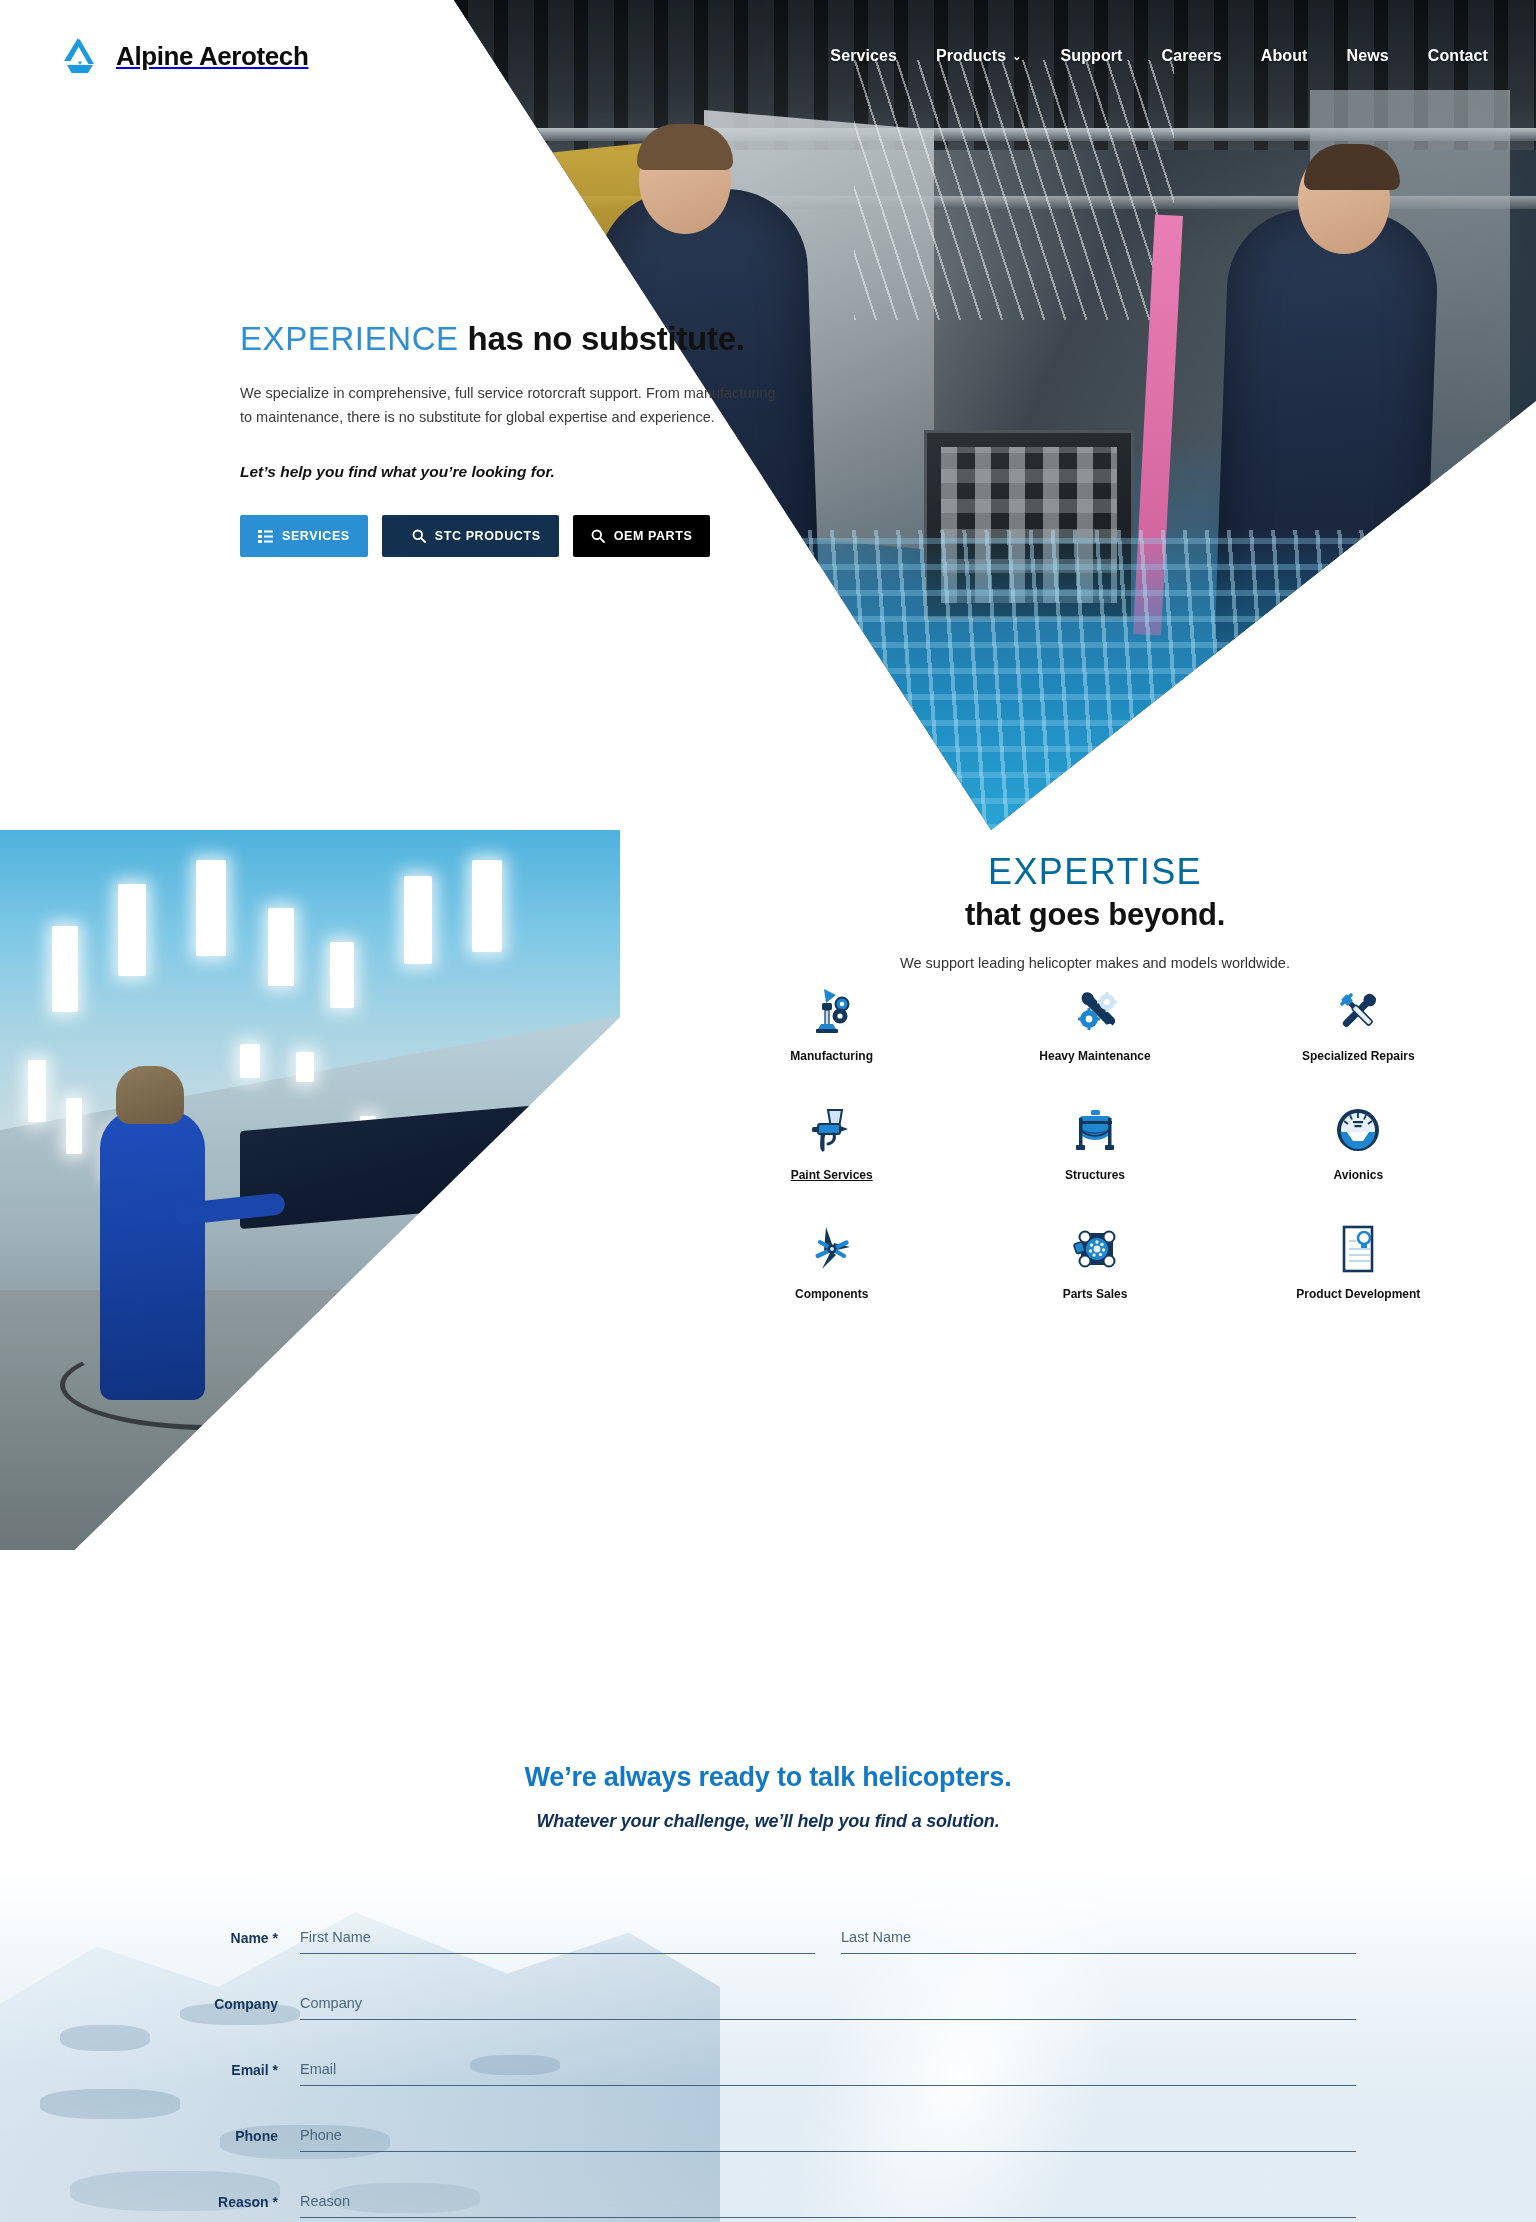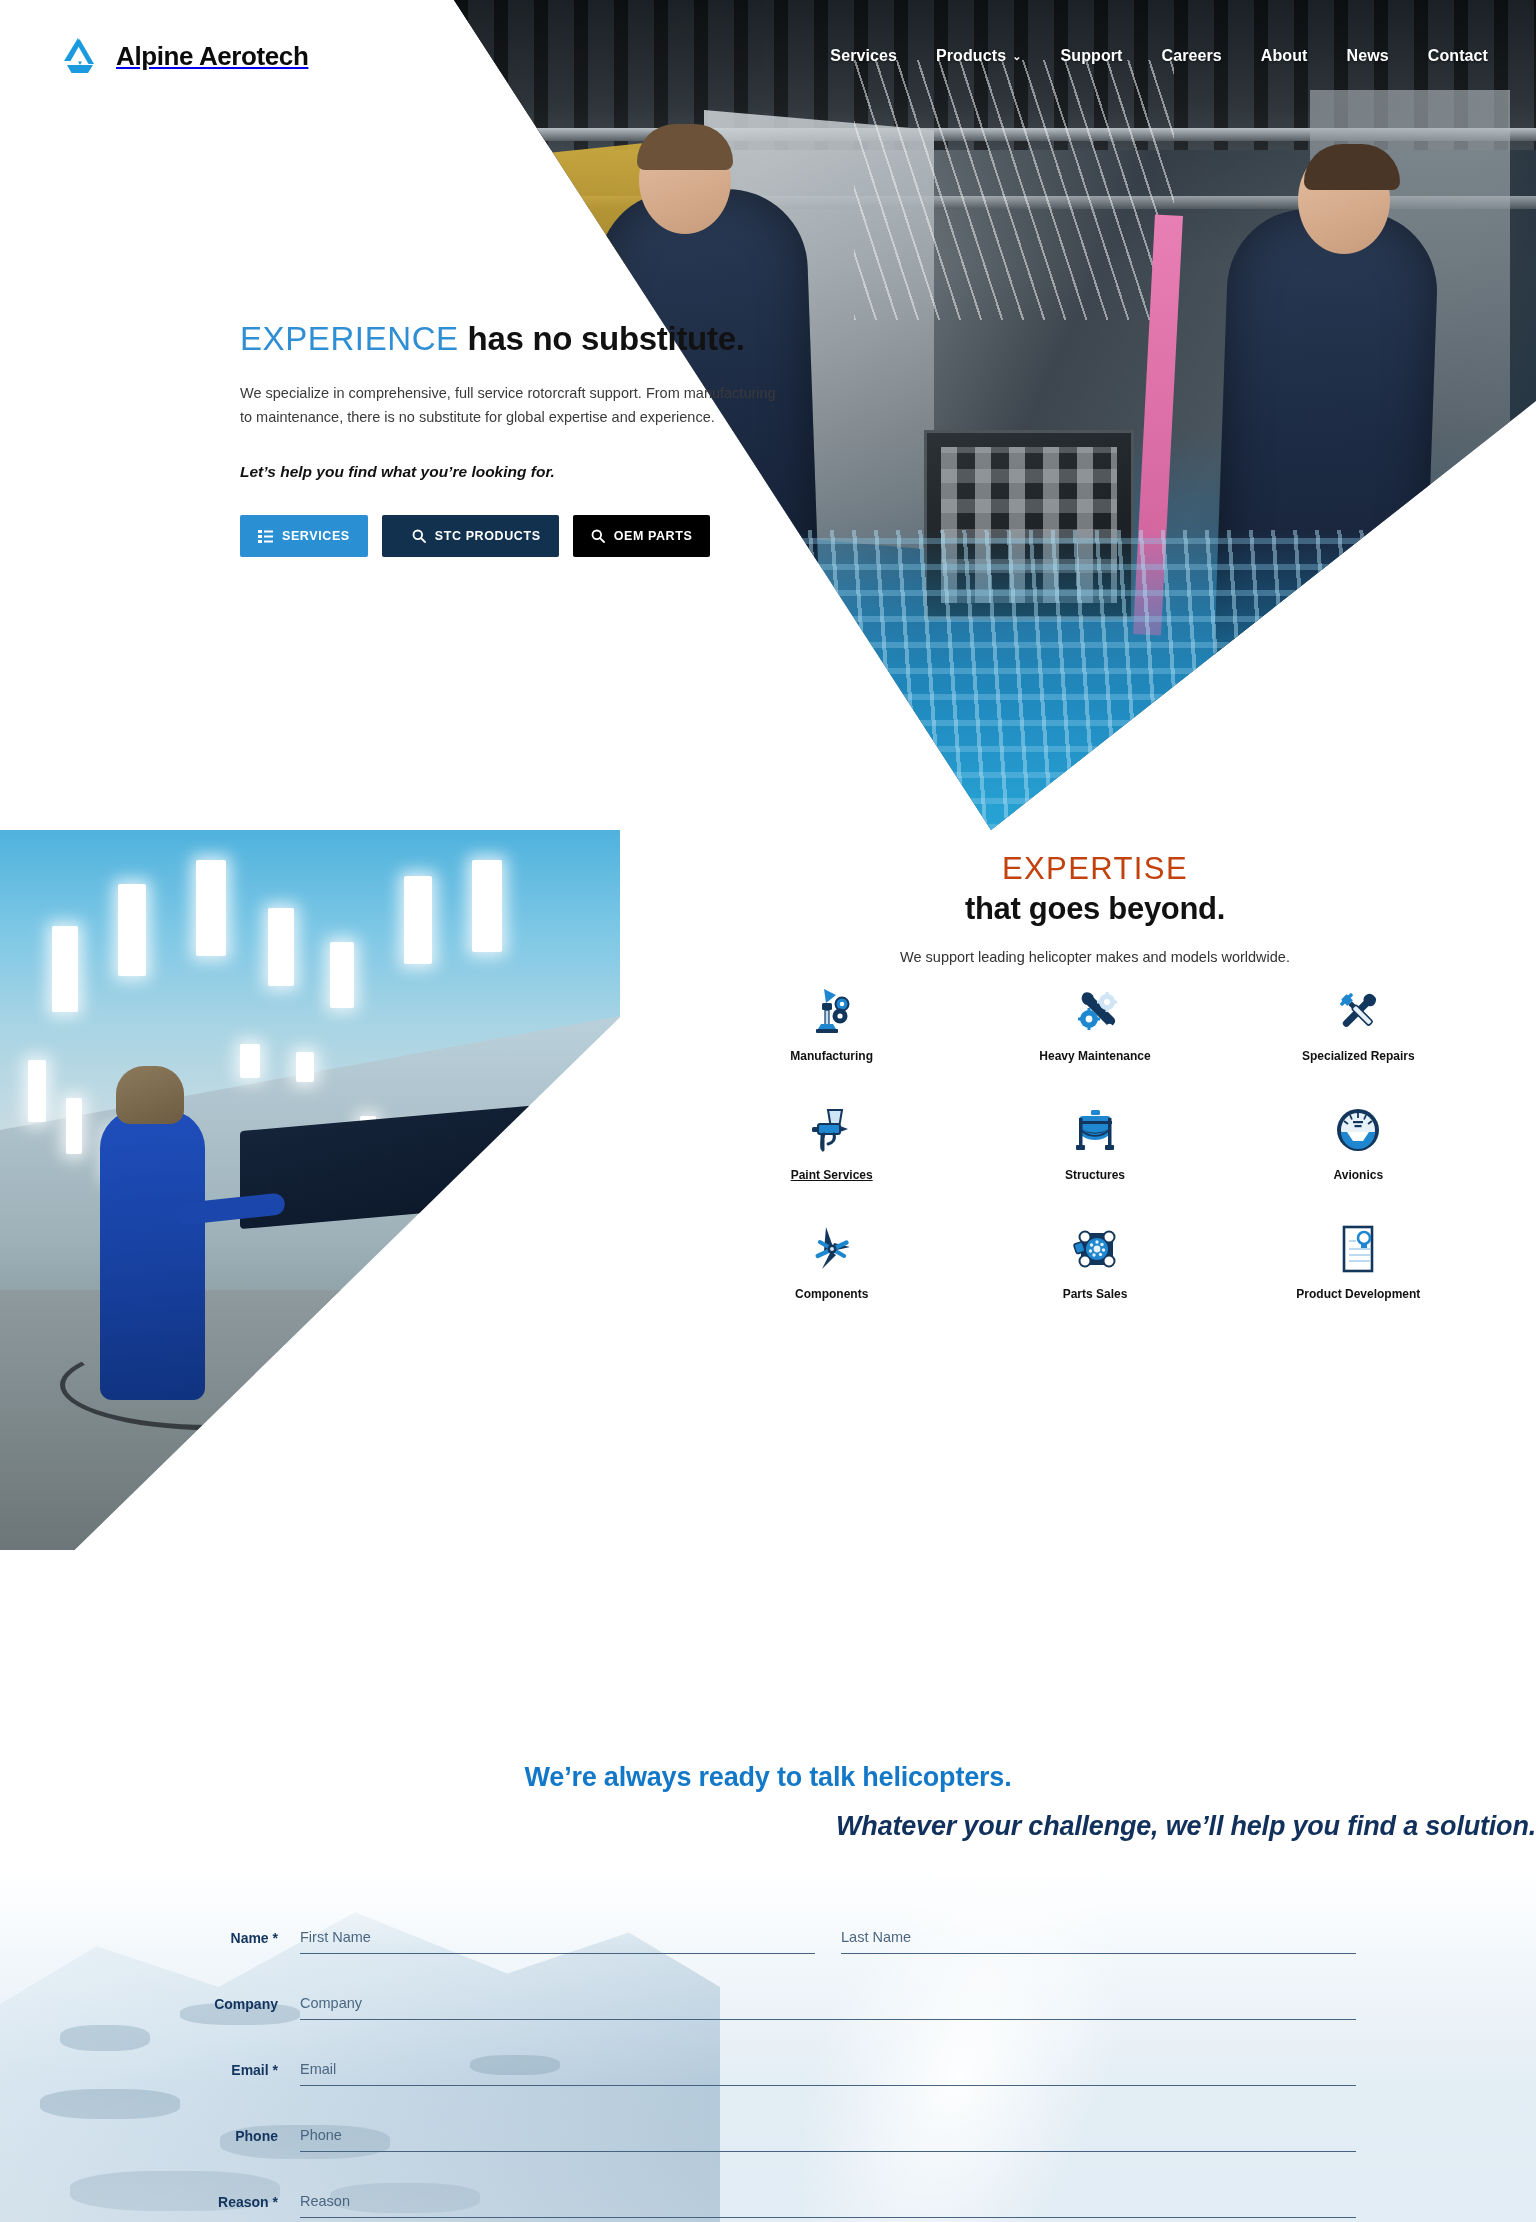--- a/index.html
+++ b/index.html
@@ -195,37 +195,37 @@
     border: 5px solid #2b2f33; border-radius: 50%; border-top-color: transparent;
     opacity: .85;
   }
   .pp-part {
     position: absolute; left: 240px; top: 288px; width: 300px; height: 98px;
     background: linear-gradient(170deg,#15243a,#0c1729);
     transform: skewY(-5deg); border-radius: 4px;
   }
 
   .exp-head { position: absolute; left: 700px; top: 20px; width: 790px; text-align: center; }
-  .exp-eyebrow { font-size: 31px; font-weight: 300; color: #c2410c; letter-spacing: 1.4px; line-height: 1.2; }
+  .exp-eyebrow { font-size: 36px; font-weight: 300; color: #0369a1; letter-spacing: 1.4px; line-height: 1.2; }
   .exp-title { font-size: 31px; font-weight: 700; color: #111; letter-spacing: -0.3px; margin-top: 4px; }
   .exp-sub { margin-top: 22px; font-size: 14.5px; color: #333; }
 
   .exp-grid {
     position: absolute; left: 700px; top: 150px; width: 790px;
     display: grid; grid-template-columns: repeat(3, 1fr); row-gap: 36px;
   }
   .exp-cell { display: flex; flex-direction: column; align-items: center; cursor: pointer; }
   .exp-icon { width: 62px; height: 62px; display: flex; align-items: center; justify-content: center; }
   .exp-label { margin-top: 7px; font-size: 12px; font-weight: 700; color: #111; text-align: center; }
   .exp-cell.active .exp-label { text-decoration: underline; }
 
   
   .cta { position: absolute; top: 1690px; left: 0; width: 1536px; height: 532px; background: #fff; }
   .cta-h1 { text-align: center; font-size: 27px; font-weight: 700; color: #1478c8; letter-spacing: -0.2px; padding-top: 72px; }
-  .cta-h2 { text-align: right; font-size: 27px; font-weight: 700; font-style: italic; color: #11315c; margin-top: 18px; letter-spacing: -0.2px; }
+  .cta-h2 { text-align: center; font-size: 18px; font-weight: 700; font-style: italic; color: #11315c; margin-top: 18px; letter-spacing: -0.2px; }
 
   .mountains {
     position: absolute; top: 185px; left: 0; width: 1536px; height: 347px;
     overflow: hidden;
     background: linear-gradient(180deg,#f6fafd 0%, #eaf2f8 35%, #dce9f2 70%, #d3e3ef 100%);
   }
   .mt-ridge {
     position: absolute; left: -40px; top: 10px; width: 760px; height: 340px;
     background: linear-gradient(160deg,#e9f2f8 0%, #cfe0ec 40%, #aec6d8 75%, #93b1c7 100%);
     -webkit-clip-path: polygon(0 42%, 18% 18%, 34% 30%, 52% 8%, 72% 26%, 88% 14%, 100% 30%, 100% 100%, 0 100%);

